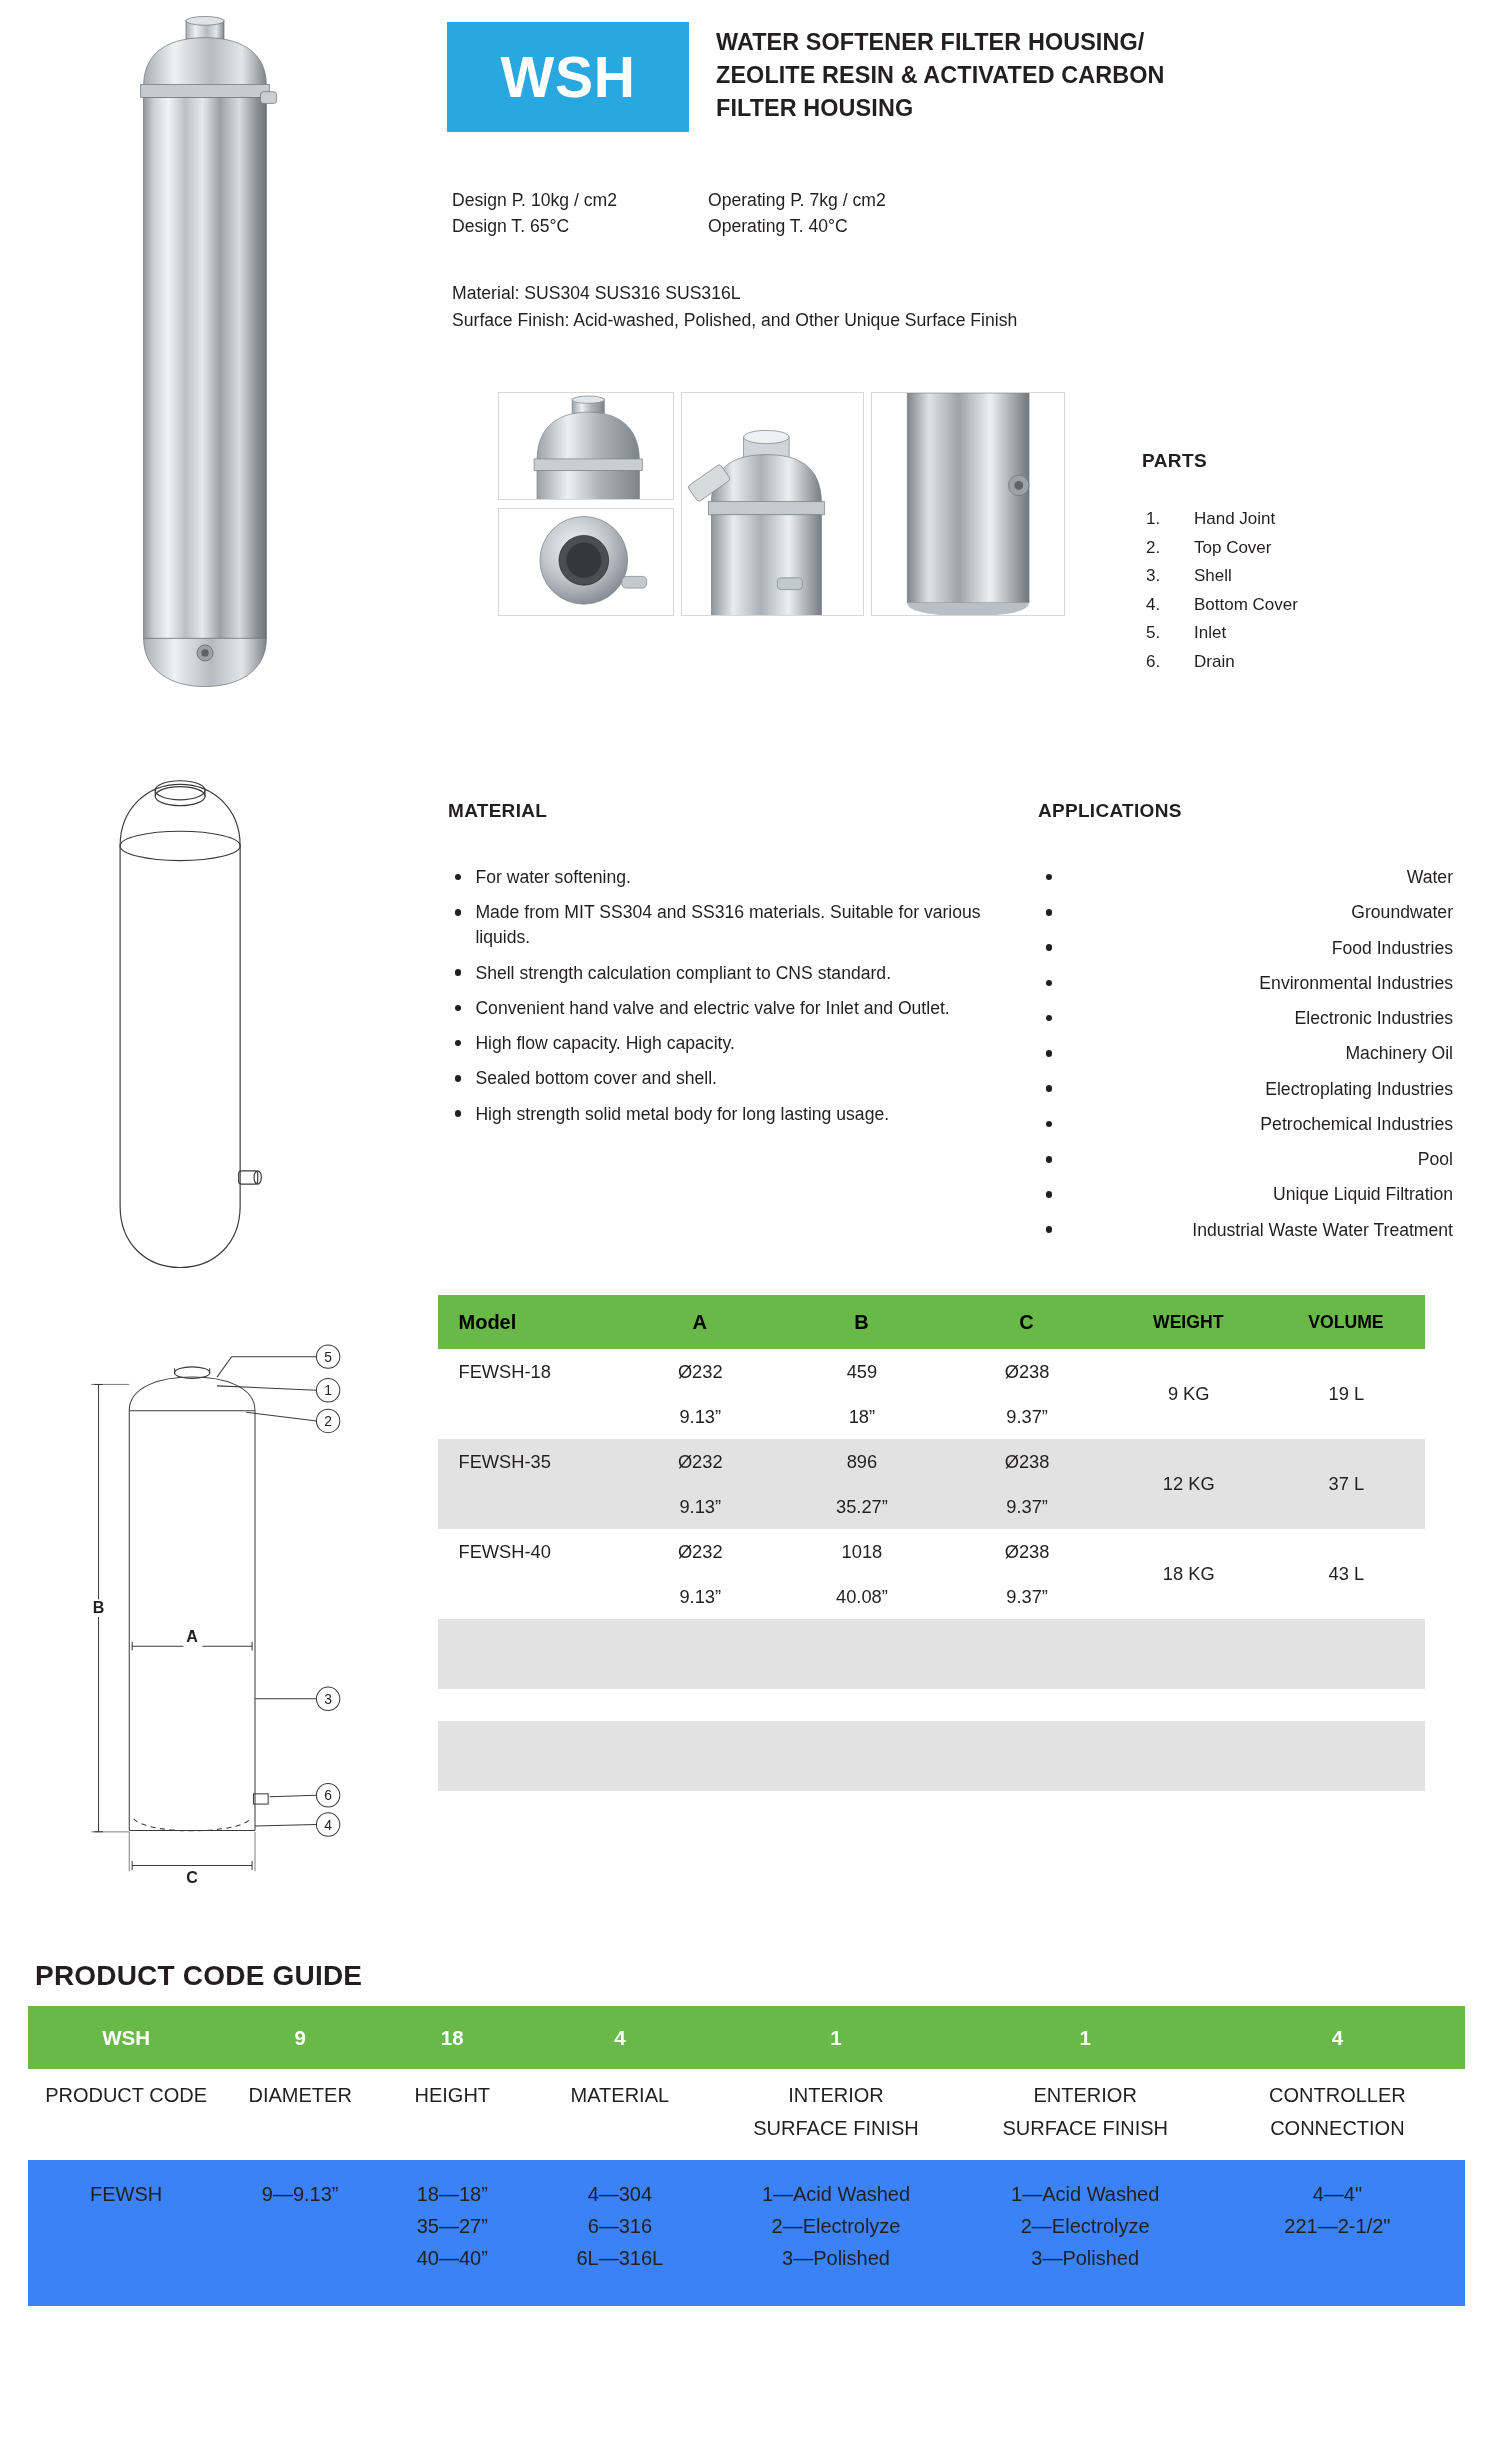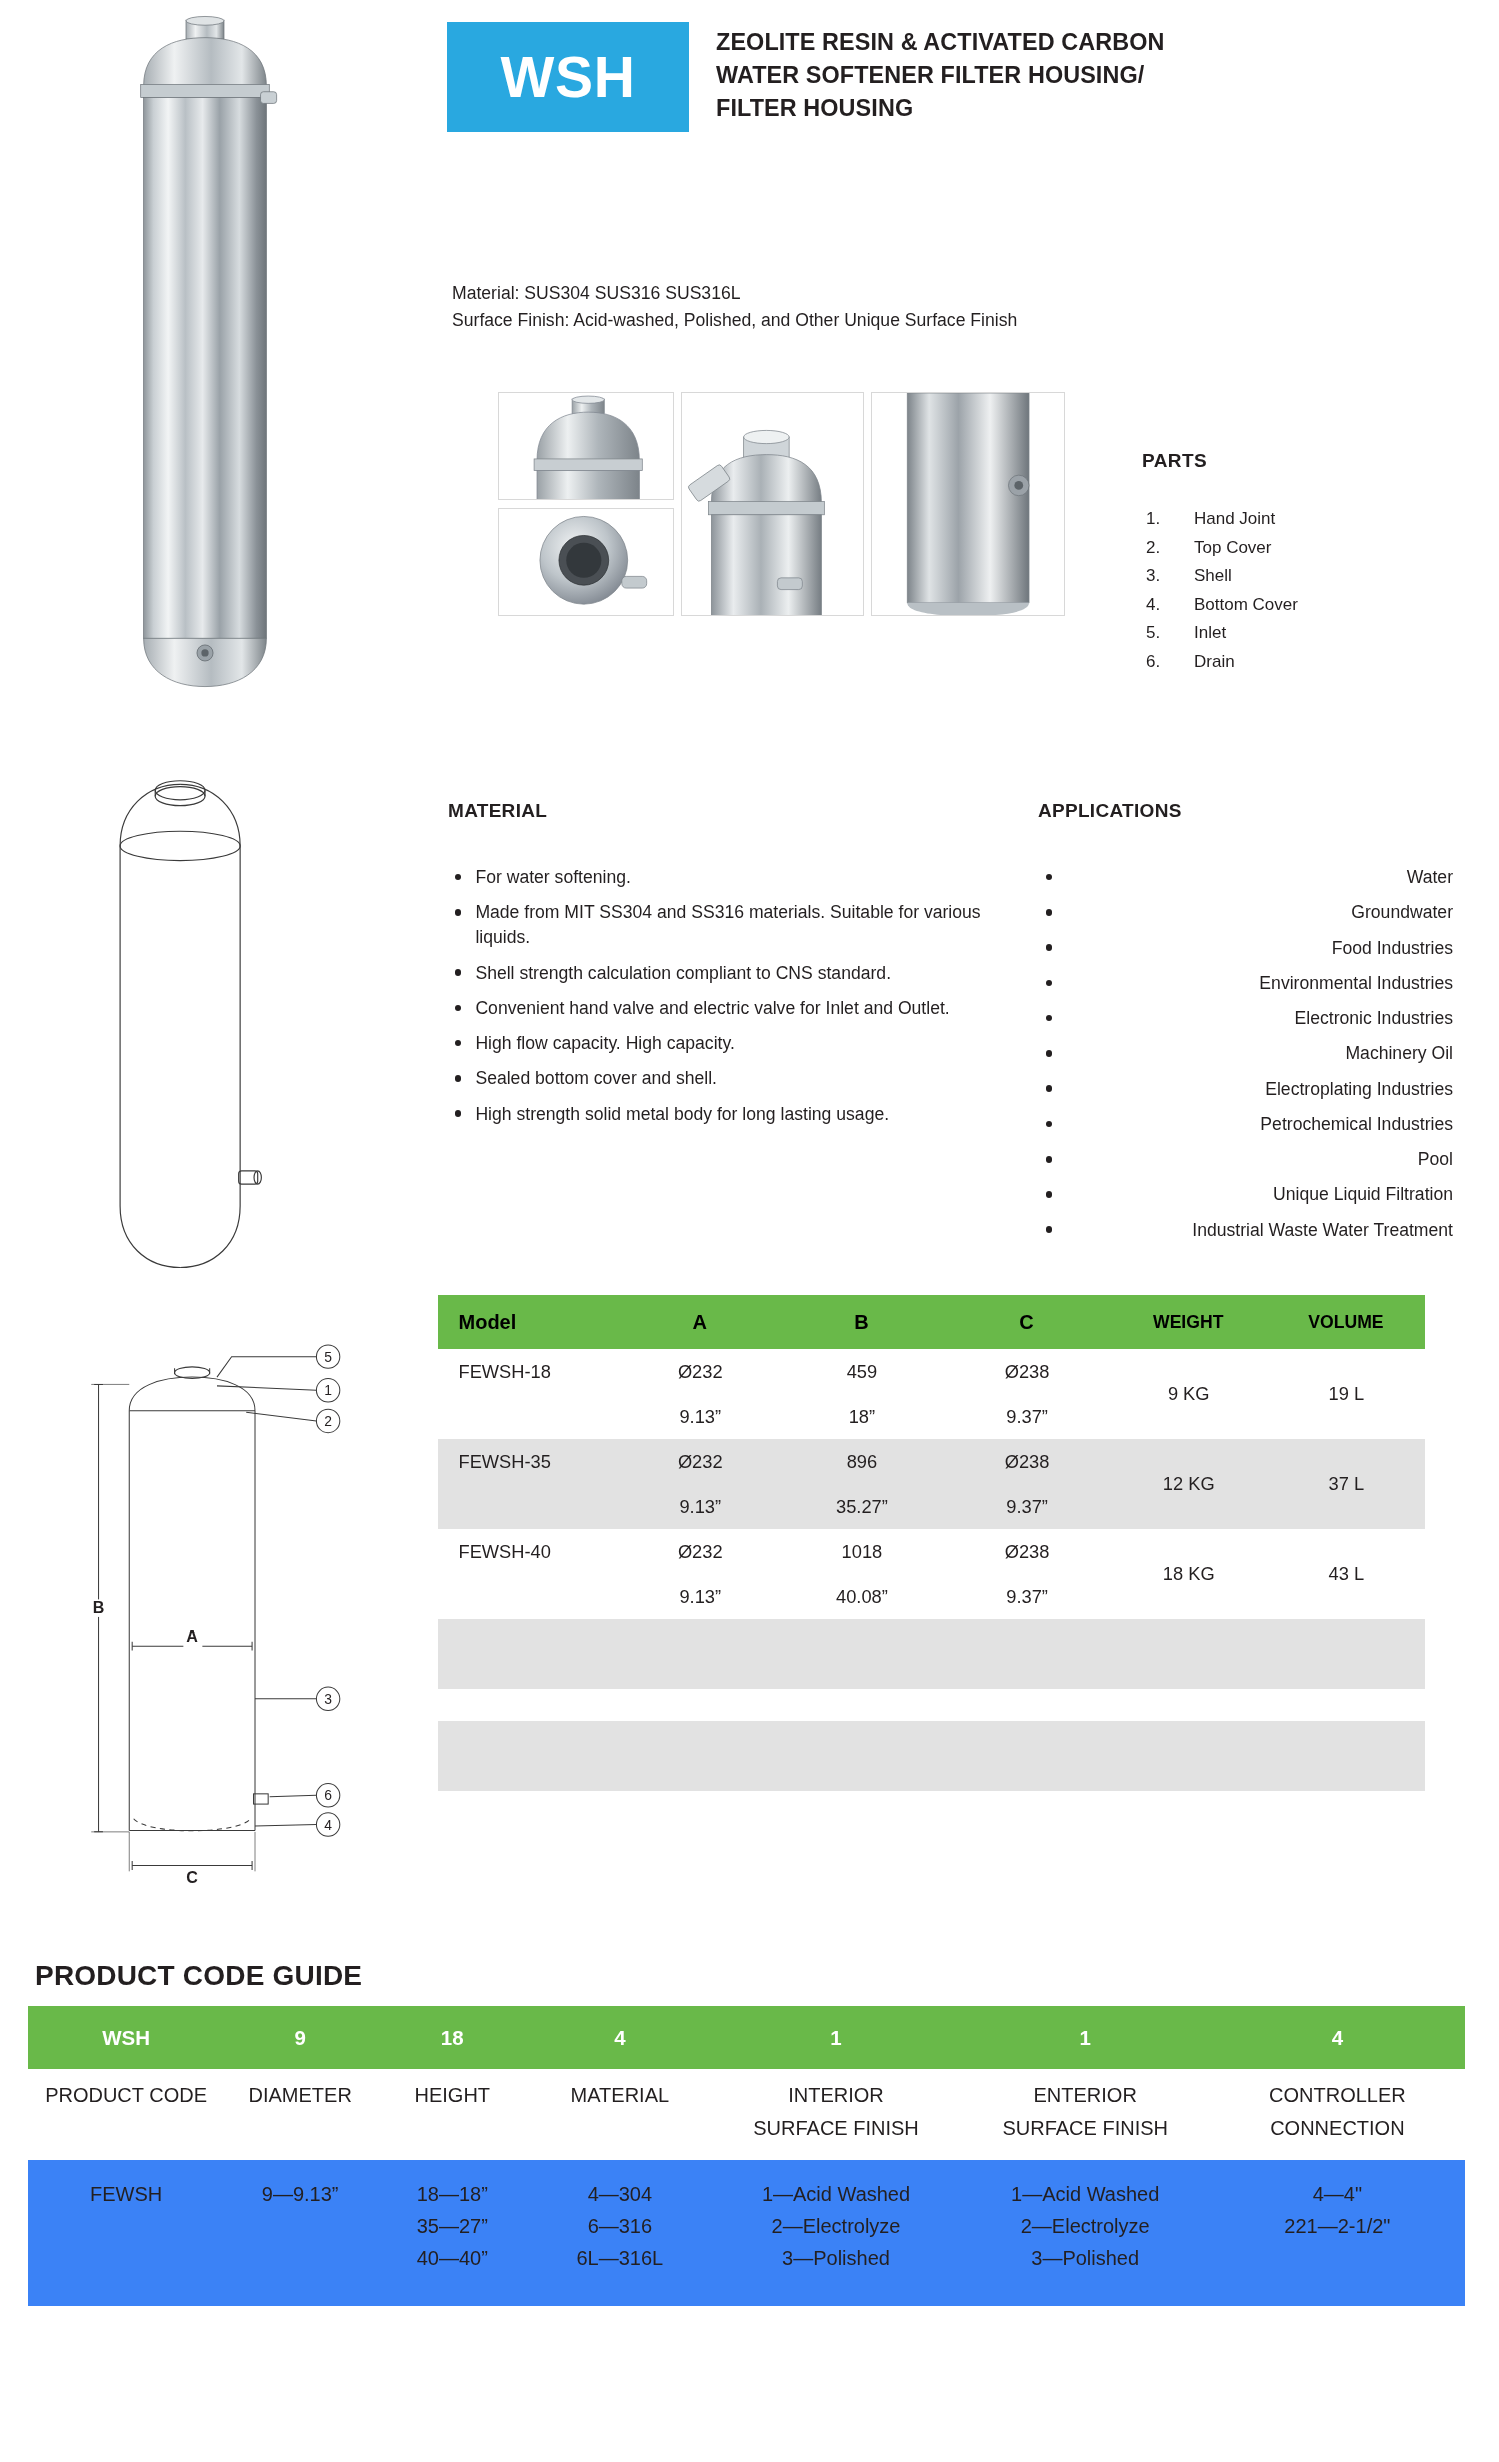--- a/index.html
+++ b/index.html
@@ -223,25 +223,35 @@
       <circle cx="130" cy="872" r="11" fill="#9aa2a8" stroke="#5f666b"></circle>
       <circle cx="130" cy="872" r="5" fill="#5d6469"></circle>
     </svg>
   </div>
 
   <div class="logo-box">
     <span class="logo-text">WSH</span>
   </div>
 
   <div class="title">
+    <div>WATER SOFTENER FILTER HOUSING/</div>
     <div>ZEOLITE RESIN &amp; ACTIVATED CARBON</div>
-    <div>WATER SOFTENER FILTER HOUSING/</div>
     <div>FILTER HOUSING</div>
   </div>
 
+  <div class="spec-block">
+    <div class="spec-row">
+      <div class="spec-col-1">Design P. 10kg / cm2</div>
+      <div class="spec-col-2">Operating P. 7kg / cm2</div>
+    </div>
+    <div class="spec-row">
+      <div class="spec-col-1">Design T. 65°C</div>
+      <div class="spec-col-2">Operating T. 40°C</div>
+    </div>
+  </div>
 
   <div class="material-block">
     <div>Material: SUS304 SUS316 SUS316L</div>
     <div>Surface Finish: Acid-washed, Polished, and Other Unique Surface Finish</div>
   </div>
 
   <div class="photos">
     <div class="photo ph1">
       <svg width="174" height="107" viewBox="0 0 238 146">
         <defs>

